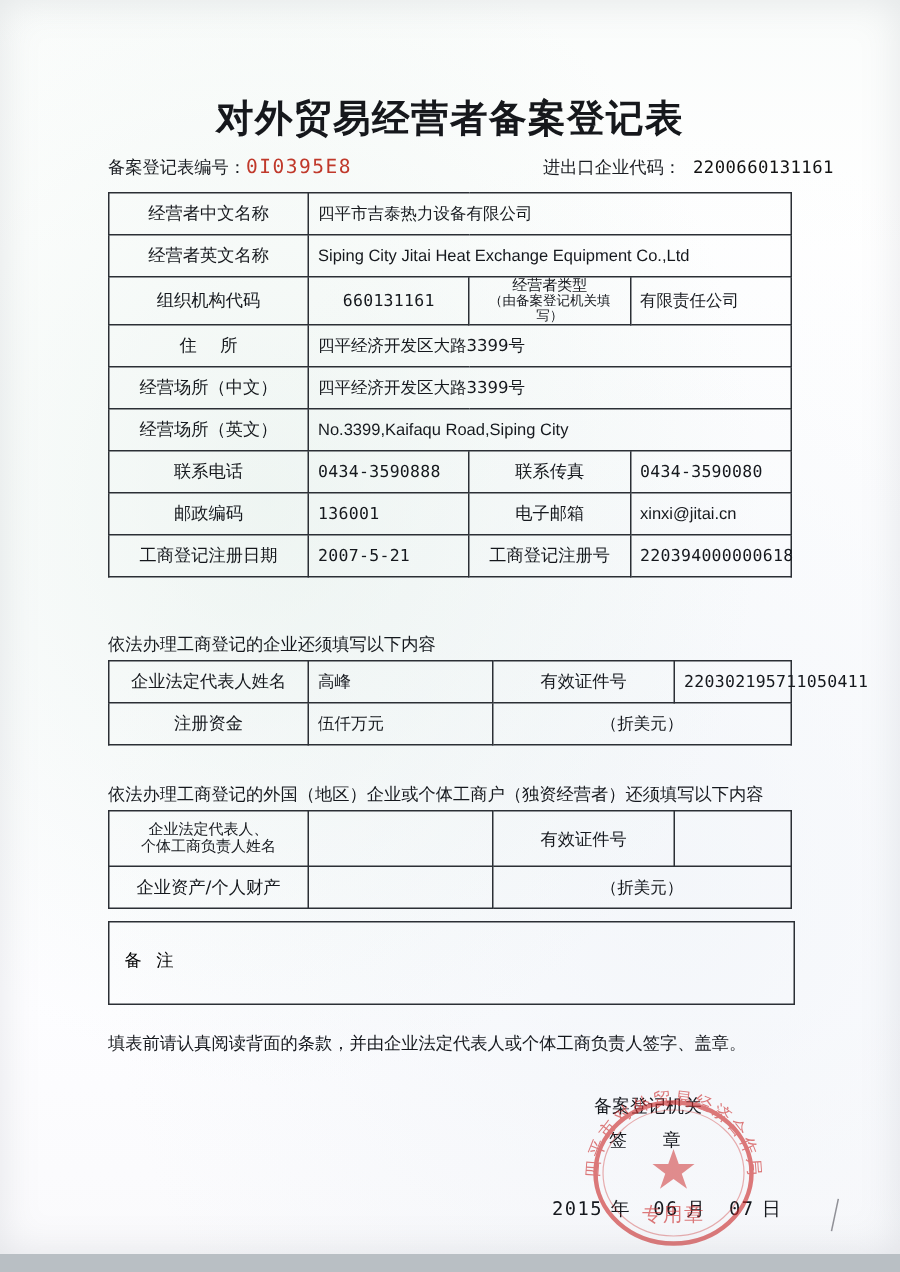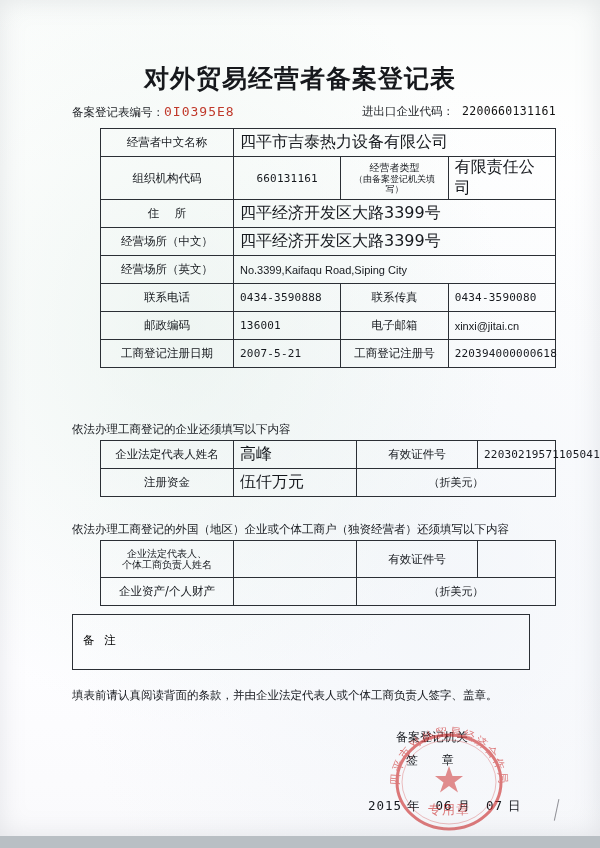--- a/index.html
+++ b/index.html
@@ -74,38 +74,37 @@
   }
 
   .tbl {
     position: absolute;
     left: 72px;
     width: 456px;
     border-collapse: collapse;
     table-layout: fixed;
     font-size: 11px;
     color: #15181d;
-    margin-left: 28px;
   }
   .tbl td {
     border: 1px solid #2b2f35;
     height: 27px;
     padding: 0 6px;
     vertical-align: middle;
   }
   .lbl {
     text-align: center;
     font-family: "DejaVu Sans", sans-serif;
     font-size: 11.5px;
     white-space: nowrap;
   }
   .lbl.sp { letter-spacing: 6px; padding-left: 12px; }
   .val {
     font-family: "DejaVu Sans", sans-serif;
-    font-size: 16px;
+    font-size: 11px;
     padding-left: 8px;
   }
   .val.en {
     font-family: "Liberation Sans", sans-serif;
     font-size: 11px;
   }
   .val.mono {
     font-family: "DejaVu Sans Mono", monospace;
     font-size: 11px;
     letter-spacing: 0.2px;
@@ -220,20 +219,24 @@
     <span class="hdr-right">
       <span class="label">进出口企业代码：</span><span class="val">2200660131161</span>
     </span>
   </div>
 
   <table class="tbl" style="top:128px;">
     <tbody>
         <tr>
       <td class="lbl" style="width:120px;">经营者中文名称</td>
       <td class="val" colspan="3">四平市吉泰热力设备有限公司</td>
+    </tr>
+    <tr>
+      <td class="lbl">经营者英文名称</td>
+      <td class="val en" colspan="3">Siping City Jitai Heat Exchange Equipment Co.,Ltd</td>
     </tr>
     <tr>
       <td class="lbl">组织机构代码</td>
       <td class="val mono" style="width:110px;text-align:center;">660131161</td>
       <td class="two-line" style="width:118px;">
         <div>经营者类型</div>
         <div class="l2">（由备案登记机关填写）</div>
       </td>
       <td class="val">有限责任公司</td>
     </tr>

